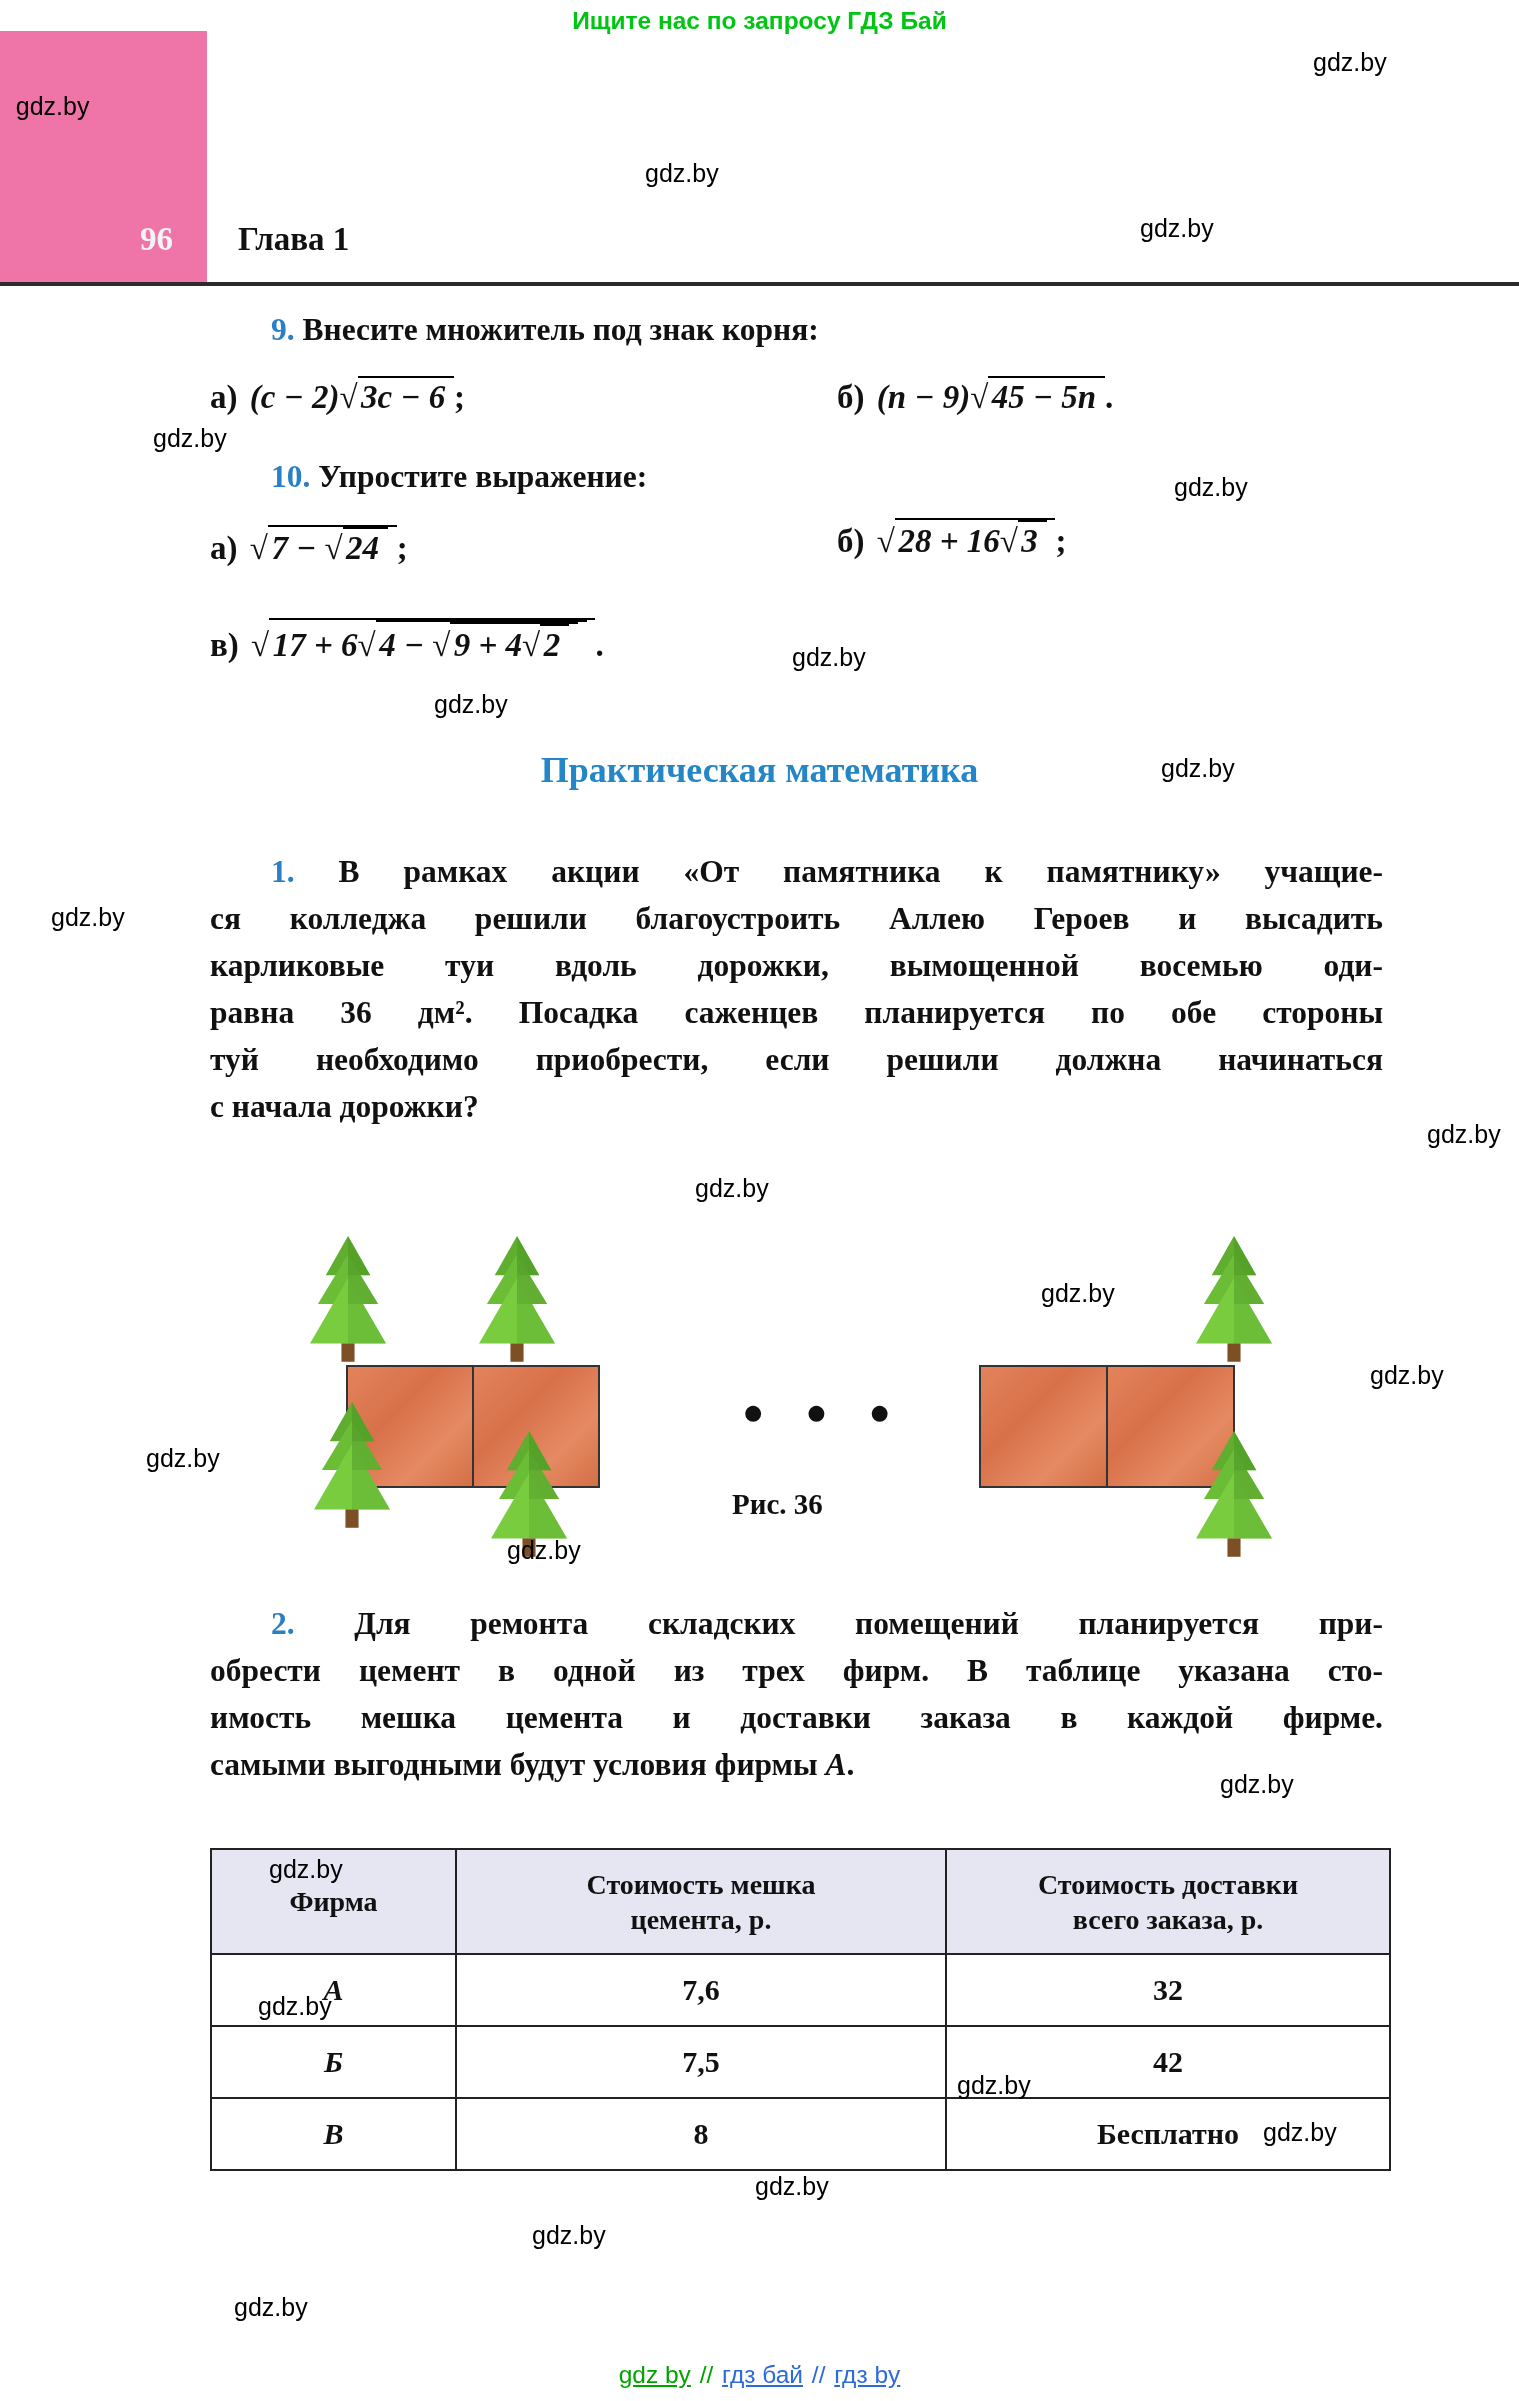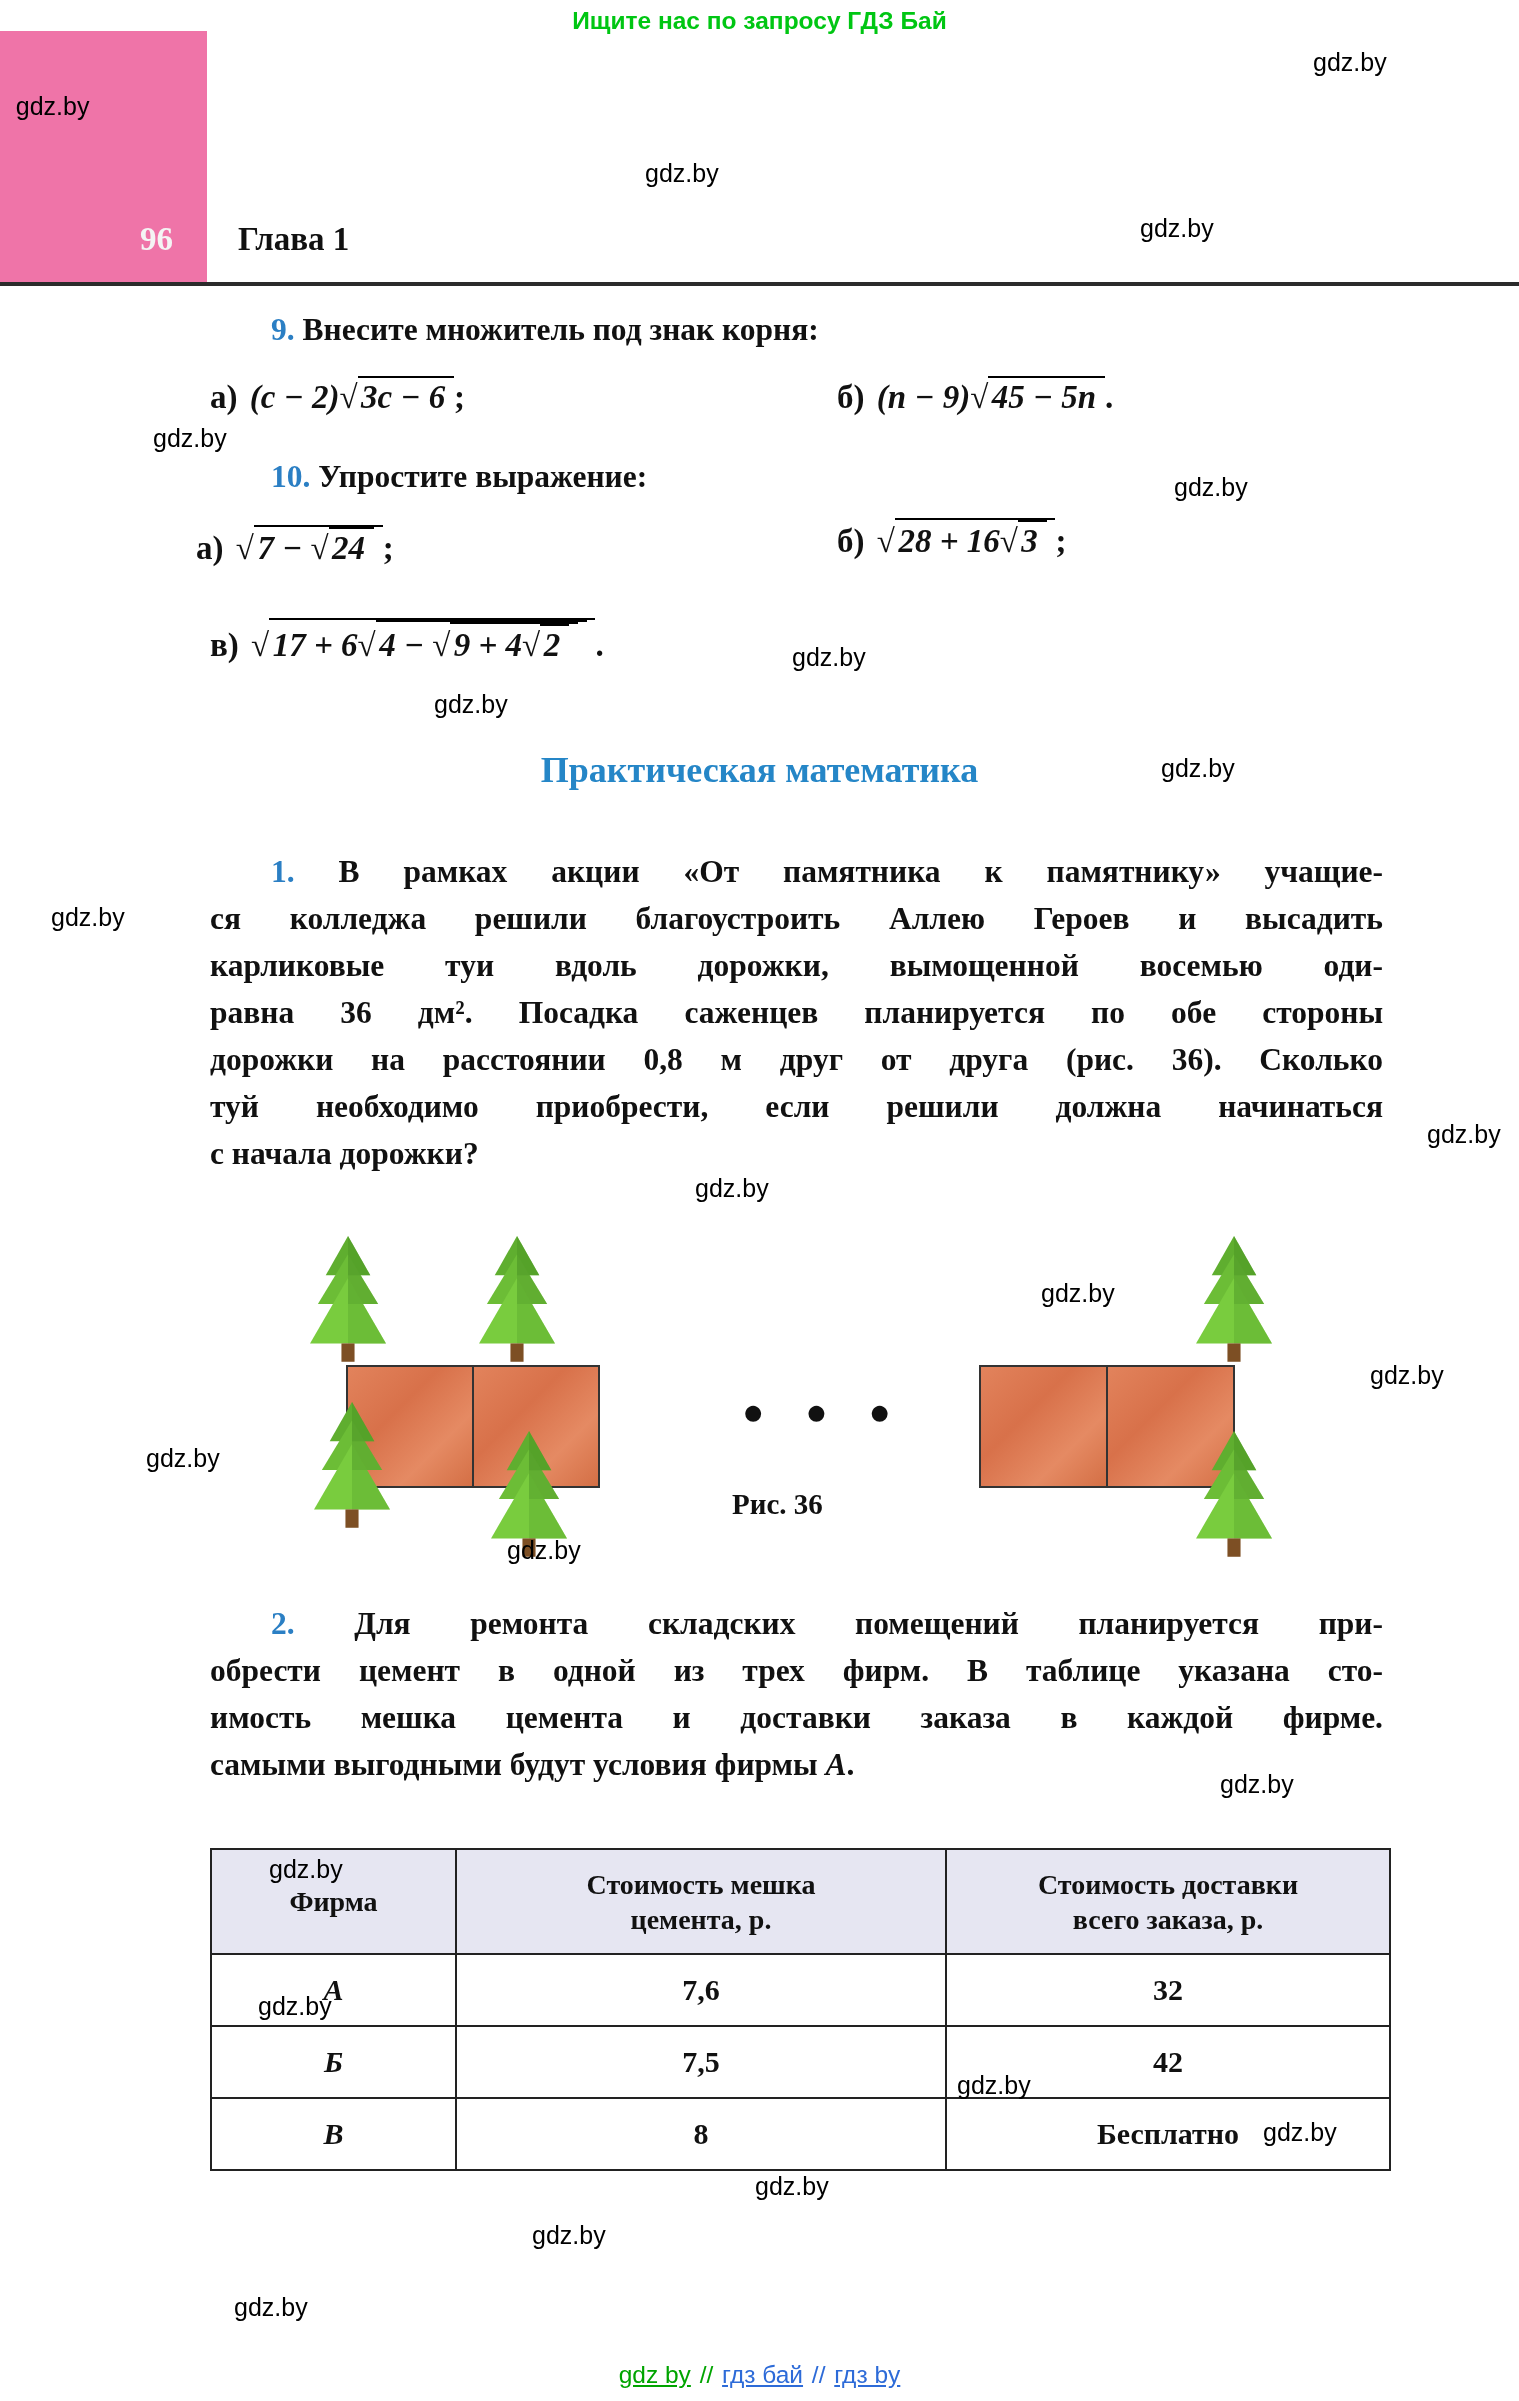--- a/index.html
+++ b/index.html
@@ -108,38 +108,37 @@
     <span class="mlabel">а)</span><span class="mi">(c − 2)</span><span class="sqrt"><span class="rsign">√</span><span class="rbar"><span class="mi">3c − 6</span></span></span><span>;</span>
   </div>
   <div class="mathline" style="left:837px;top:376px">
     <span class="mlabel">б)</span><span class="mi">(n − 9)</span><span class="sqrt"><span class="rsign">√</span><span class="rbar"><span class="mi">45 − 5n</span></span></span><span>.</span>
   </div>
 
   <div class="phead" style="top:459px">
     <span class="num">10.</span>
     <span>Упростите выражение:</span>
   </div>
-  <div class="mathline" style="left:196px;top:525px">
+  <div class="mathline" style="left:210px;top:525px">
     <span class="mlabel">а)</span><span class="sqrt"><span class="rsign">√</span><span class="rbar"><span class="mi">7 − </span><span class="sqrt"><span class="rsign">√</span><span class="rbar"><span class="mi">24</span></span></span></span></span><span>;</span>
   </div>
   <div class="mathline" style="left:837px;top:518px">
     <span class="mlabel">б)</span><span class="sqrt"><span class="rsign">√</span><span class="rbar"><span class="mi">28 + 16</span><span class="sqrt"><span class="rsign">√</span><span class="rbar"><span class="mi">3</span></span></span></span></span><span>;</span>
   </div>
   <div class="mathline" style="left:210px;top:618px">
     <span class="mlabel">в)</span><span class="sqrt"><span class="rsign">√</span><span class="rbar"><span class="mi">17 + 6</span><span class="sqrt"><span class="rsign">√</span><span class="rbar"><span class="mi">4 − </span><span class="sqrt"><span class="rsign">√</span><span class="rbar"><span class="mi">9 + 4</span><span class="sqrt"><span class="rsign">√</span><span class="rbar"><span class="mi">2</span></span></span></span></span></span></span></span></span><span>.</span>
   </div>
 
   <div class="sectitle">Практическая математика</div>
 
   <div class="para" style="top:823px">
     <div class="jline first"><span class="num">1.</span> <span>В рамках акции «От памятника к памятнику» учащие-</span></div>
     <div class="jline">ся колледжа решили благоустроить Аллею Героев и высадить</div>
     <div class="jline">карликовые туи вдоль дорожки, вымощенной восемью оди-</div>
     <div class="jline">равна 36 дм². Посадка саженцев планируется по обе стороны</div>
-    <div class="jline">дорожки на расстоянии 0,8 м друг от друга (рис. 36). Сколько</div>
     <div class="jline">туй необходимо приобрести, если решили должна начинаться</div>
     <div class="jline last">с начала дорожки?</div>
   </div>
 
   <div>
     <div class="tilestrip" style="left:346px;top:1365px;width:254px">
       <div class="tile"></div>
       <div class="tile"></div>
     </div>
     <div class="tilestrip" style="left:979px;top:1365px;width:256px">

